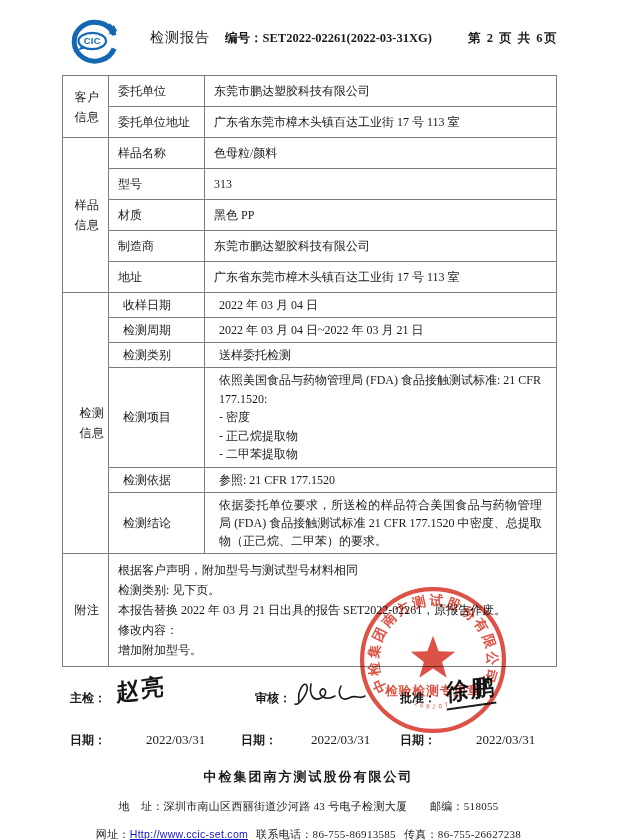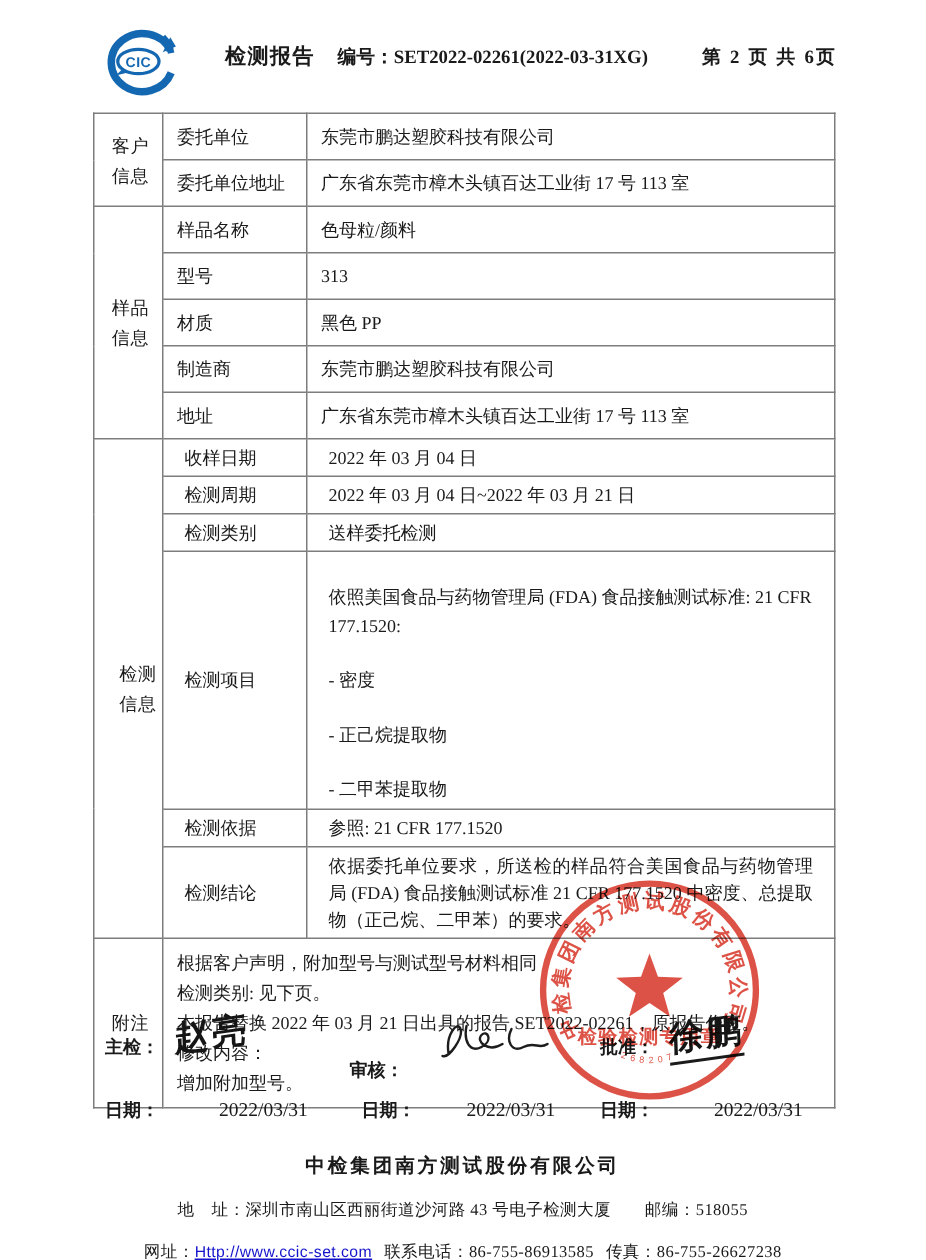--- a/index.html
+++ b/index.html
@@ -6,48 +6,48 @@
   html,body { background:#ffffff; }
   body {
     width:617px; height:840px; position:relative; overflow:hidden;
     font-family:"Liberation Serif","DejaVu Serif",serif;
     color:#1a1a1a;
   }
   .page { position:absolute; inset:0; }
 
   
   .hdr-logo { position:absolute; left:64px; top:16px; width:64px; height:50px; }
-  .hdr-title { position:absolute; left:150px; top:29px; font-size:14px; font-weight:bold; letter-spacing:1px; }
+  .hdr-title { position:absolute; left:150px; top:29px; font-size:14px; font-weight:normal; letter-spacing:1px; }
   .hdr-no { position:absolute; left:225px; top:30px; font-size:12.5px; font-weight:bold; }
   .hdr-page { position:absolute; left:468px; top:30px; font-size:12.5px; font-weight:bold; letter-spacing:1.5px; white-space:nowrap; }
 
   
   table.report { position:absolute; left:62px; top:75px; width:495px; border-collapse:collapse; table-layout:fixed; }
   table.report td {
     border:1px solid #7d7d7d; font-size:12px; line-height:18px;
     padding:6px 9px; vertical-align:middle; word-break:break-word;
   }
   td.sec {
     width:46px; text-align:center; padding:4px 2px; letter-spacing:0.5px;
   }
   td.sec div { width:30px; margin:0 auto; line-height:20px; }
   td.fld { width:96px; }
   td.val {}
   tr.slim td { padding:3px 14px; }
-  .mline div { line-height:18.5px;margin-top:18px; }
+  .mline div { line-height:18.5px; }
   .just { text-align:justify; }
   td.notes-cell { padding:4px 9px; }
   td.notes-cell div { line-height:20px; }
 
   
   .sigrow { position:absolute; left:62px; top:672px; width:495px; }
   .sigcols { display:flex; }
   .sigcol { width:33.33%; position:relative; height:46px; }
   .role { font-size:12px; font-weight:bold; position:absolute; left:8px; top:18px; }
-  .sigcol:nth-child(2) .role { left:6px;margin-top:15px; }
+  .sigcol:nth-child(2) .role { left:28px; }
   .sig-hand {
     position:absolute; left:54px; top:2px; font-size:23px; font-weight:bold;
     transform:rotate(-8deg) skewX(-6deg); letter-spacing:2px; color:#151515;
   }
   .sig-flourish { border-bottom:2px solid #1b1b1b; padding-bottom:0; }
   .sig-scribble { position:absolute; left:58px; top:4px; }
   .datecols { display:flex; margin-top:14px; }
   .datecol { width:33.33%; display:flex; }
   .dlabel { font-size:12px; font-weight:bold; padding-left:8px; width:62px; }
   .datecol:nth-child(2) .dlabel { padding-left:14px; }

